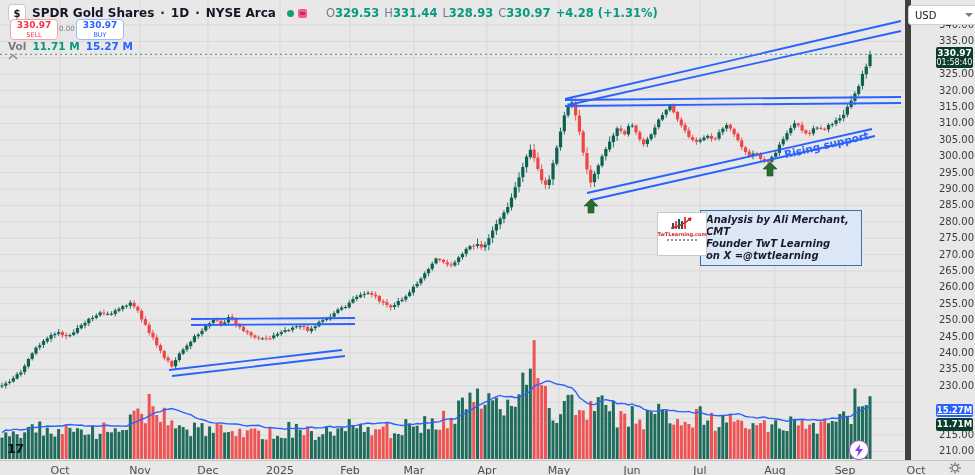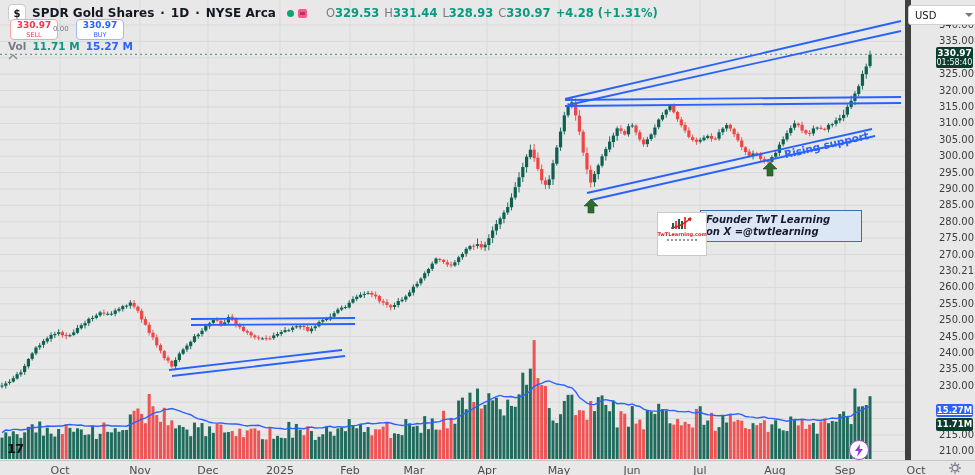--- a/index.html
+++ b/index.html
@@ -19,21 +19,21 @@
   .ohlc .lbl{color:#787b86;}
   .ohlc .val{color:#089981;font-weight:600;}
   
   .trade-btn{width:46px;height:19px;background:#fff;border-radius:4px;display:flex;flex-direction:column;align-items:center;justify-content:center;line-height:1;cursor:pointer;}
   #sell-btn{left:10px;top:19px;border:1px solid #f3a3a3;}
   #sell-btn .p{font-size:9px;font-weight:bold;color:#f23645;}
   #sell-btn .l{font-size:6.5px;color:#f23645;margin-top:2px;}
   #buy-btn{left:76px;top:19px;border:1px solid #9db8ff;}
   #buy-btn .p{font-size:9px;font-weight:bold;color:#2962ff;}
   #buy-btn .l{font-size:6.5px;color:#2962ff;margin-top:2px;}
-  #spread{left:53px;top:25px;font-size:7px;color:#787b86;}
+  #spread{left:59px;top:25px;font-size:7px;color:#787b86;}
   #vol-row{left:8px;top:40px;display:flex;gap:6px;font-size:10.5px;font-weight:600;}
   #vol-row .vl{color:#787b86;}
   #vol-row .v1{color:#089981;}
   #vol-row .v2{color:#2962ff;}
   
   #price-axis{left:905px;top:0;width:70px;height:460px;border-left:6px solid #404040;}
   .tick{position:absolute;right:7px;font-size:10px;color:#3c3c3c;}
   #usd-box{left:908px;top:5px;width:58px;height:18px;background:#fff;border:1px solid #cfcfcf;border-radius:3px;display:flex;align-items:center;justify-content:space-between;padding:0 6px;font-size:10px;color:#131722;cursor:pointer;}
   .dd-caret{width:0;height:0;border-left:4px solid transparent;border-right:4px solid transparent;border-top:4px solid #787b86;}
   #time-axis{left:0;top:460px;width:975px;height:15px;border-top:1px solid #c6c6c6;}
@@ -864,21 +864,21 @@
       <div class="tick" style="top: 101px;">315.00</div>
       <div class="tick" style="top: 117.4px;">310.00</div>
       <div class="tick" style="top: 133.8px;">305.00</div>
       <div class="tick" style="top: 150.2px;">300.00</div>
       <div class="tick" style="top: 166.6px;">295.00</div>
       <div class="tick" style="top: 183px;">290.00</div>
       <div class="tick" style="top: 199.4px;">285.00</div>
       <div class="tick" style="top: 215.8px;">280.00</div>
       <div class="tick" style="top: 232.2px;">275.00</div>
       <div class="tick" style="top: 248.6px;">270.00</div>
-      <div class="tick" style="top: 265px;">230.21</div>
+      <div class="tick" style="top: 265px;">265.00</div>
       <div class="tick" style="top: 281.4px;">260.00</div>
       <div class="tick" style="top: 297.8px;">255.00</div>
       <div class="tick" style="top: 314.2px;">250.00</div>
       <div class="tick" style="top: 330.6px;">245.00</div>
       <div class="tick" style="top: 347px;">240.00</div>
       <div class="tick" style="top: 363.4px;">235.00</div>
       <div class="tick" style="top: 379.8px;">230.00</div>
       <div class="tick" style="top: 429px;">215.00</div>
       <div class="tick" style="top: 445.4px;">210.00</div>
     </div>
@@ -910,20 +910,21 @@
     </div>
   <svg id="gear-btn" class="abs" width="14" height="14">
     <g stroke="#787b86" stroke-width="1.3" fill="none">
       <circle cx="7" cy="7" r="3"></circle>
       <path d="M7,1.2 V3 M7,11 V12.8 M1.2,7 H3 M11,7 H12.8 M2.9,2.9 L4.2,4.2 M9.8,9.8 L11.1,11.1 M11.1,2.9 L9.8,4.2 M4.2,9.8 L2.9,11.1"></path>
     </g>
   </svg>
 
   <div id="rising-label" class="abs">Rising support</div>
   <div id="analysis-box" class="abs">
+    <div>Analysis by Ali Merchant, CMT</div>
     <div>Founder TwT Learning</div>
     <div>on X =@twtlearning</div>
   </div>
   <div id="logo-box" class="abs">
     <svg width="26" height="15">
       <rect x="3" y="8" width="2" height="6" fill="#0d6150"></rect>
       <rect x="6" y="6" width="2" height="8" fill="#ef4545"></rect>
       <rect x="9" y="4" width="2" height="10" fill="#0d6150"></rect>
       <rect x="12" y="6" width="2" height="8" fill="#0d6150"></rect>
       <rect x="15" y="2" width="2" height="12" fill="#ef4545"></rect>

